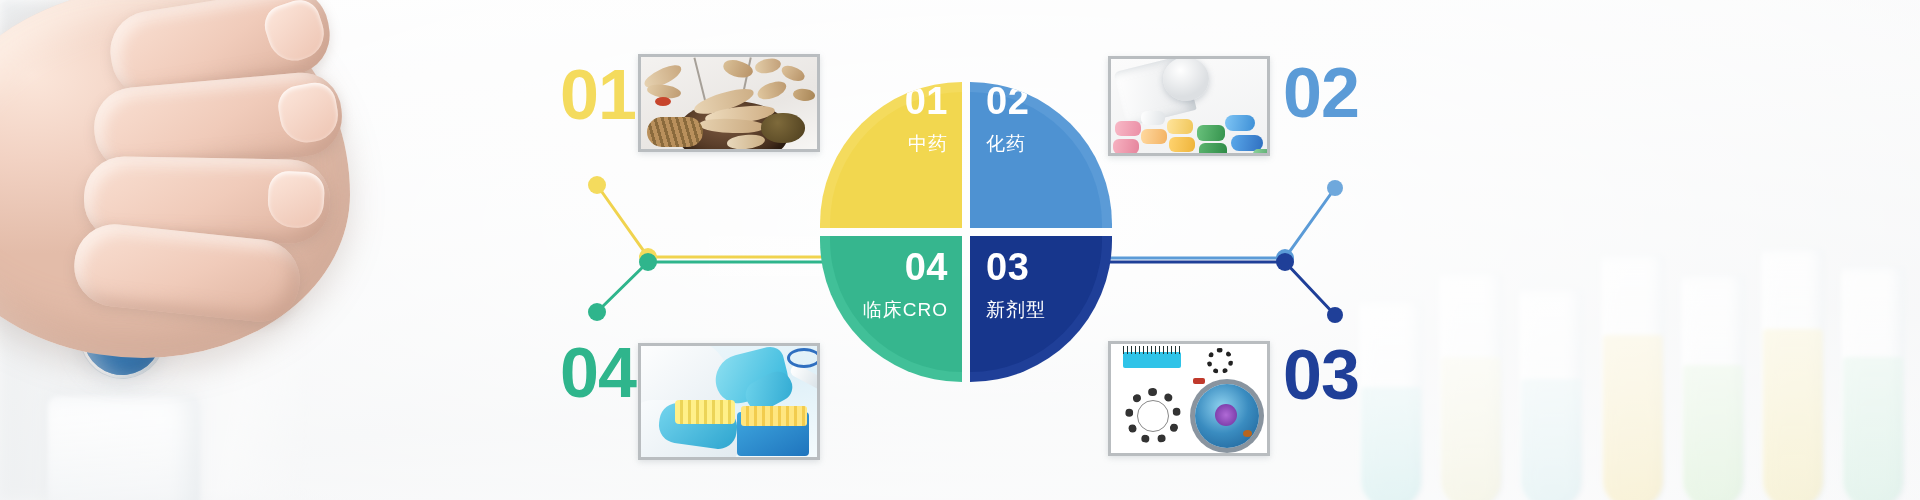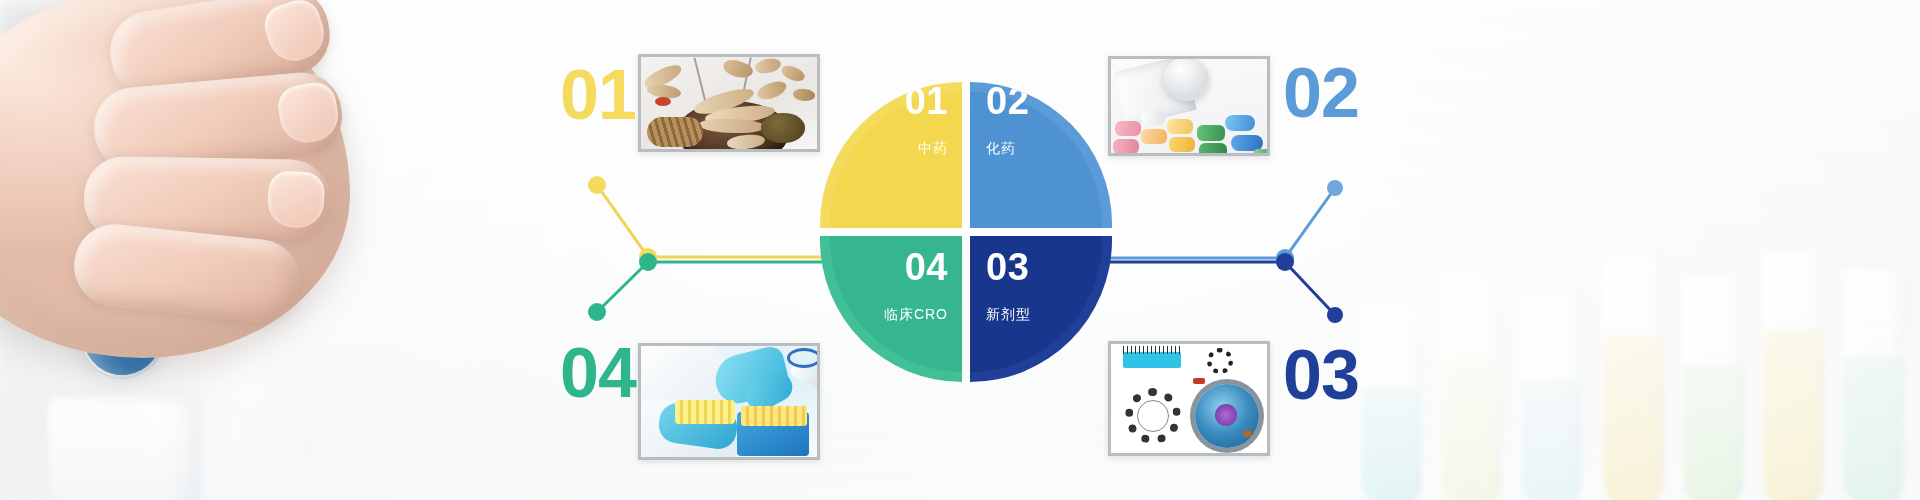--- a/index.html
+++ b/index.html
@@ -116,21 +116,21 @@
   
   .pie{
     position:absolute; left:820px; top:82px; width:292px; height:300px;
   }
   .quad{ position:absolute; width:142px; height:146px; overflow:hidden; }
   .quad .inner{
     position:absolute; inset:0; display:flex; flex-direction:column;
     justify-content:center;
   }
   .q-num{ color:#fff; font-size:38px; font-weight:700; line-height:1; letter-spacing:.5px; }
-  .q-lab{ color:#fff; font-size:14px; margin-top:20px; letter-spacing:1px;text-align:right; }
+  .q-lab{ color:#fff; font-size:19px; margin-top:11px; letter-spacing:1px;text-align:right; }
 
   
   .q1{ left:0; top:0; border-radius:146px 0 0 0; background:#f4db5d; }
   .q1 .inner{ align-items:flex-end; padding:0 14px 0 0; text-align:right; padding-bottom:12px;}
   .q1::after{ content:""; position:absolute; left:10px; top:10px; right:0; bottom:0;
               border-radius:140px 0 0 0; background:#f2d74f; }
   
   .q2{ left:150px; top:0; border-radius:0 146px 0 0; background:#5b9bd7; }
   .q2 .inner{ align-items:flex-start; padding:0 0 12px 16px; text-align:left; }
   .q2::after{ content:""; position:absolute; left:0; top:10px; right:10px; bottom:0;

